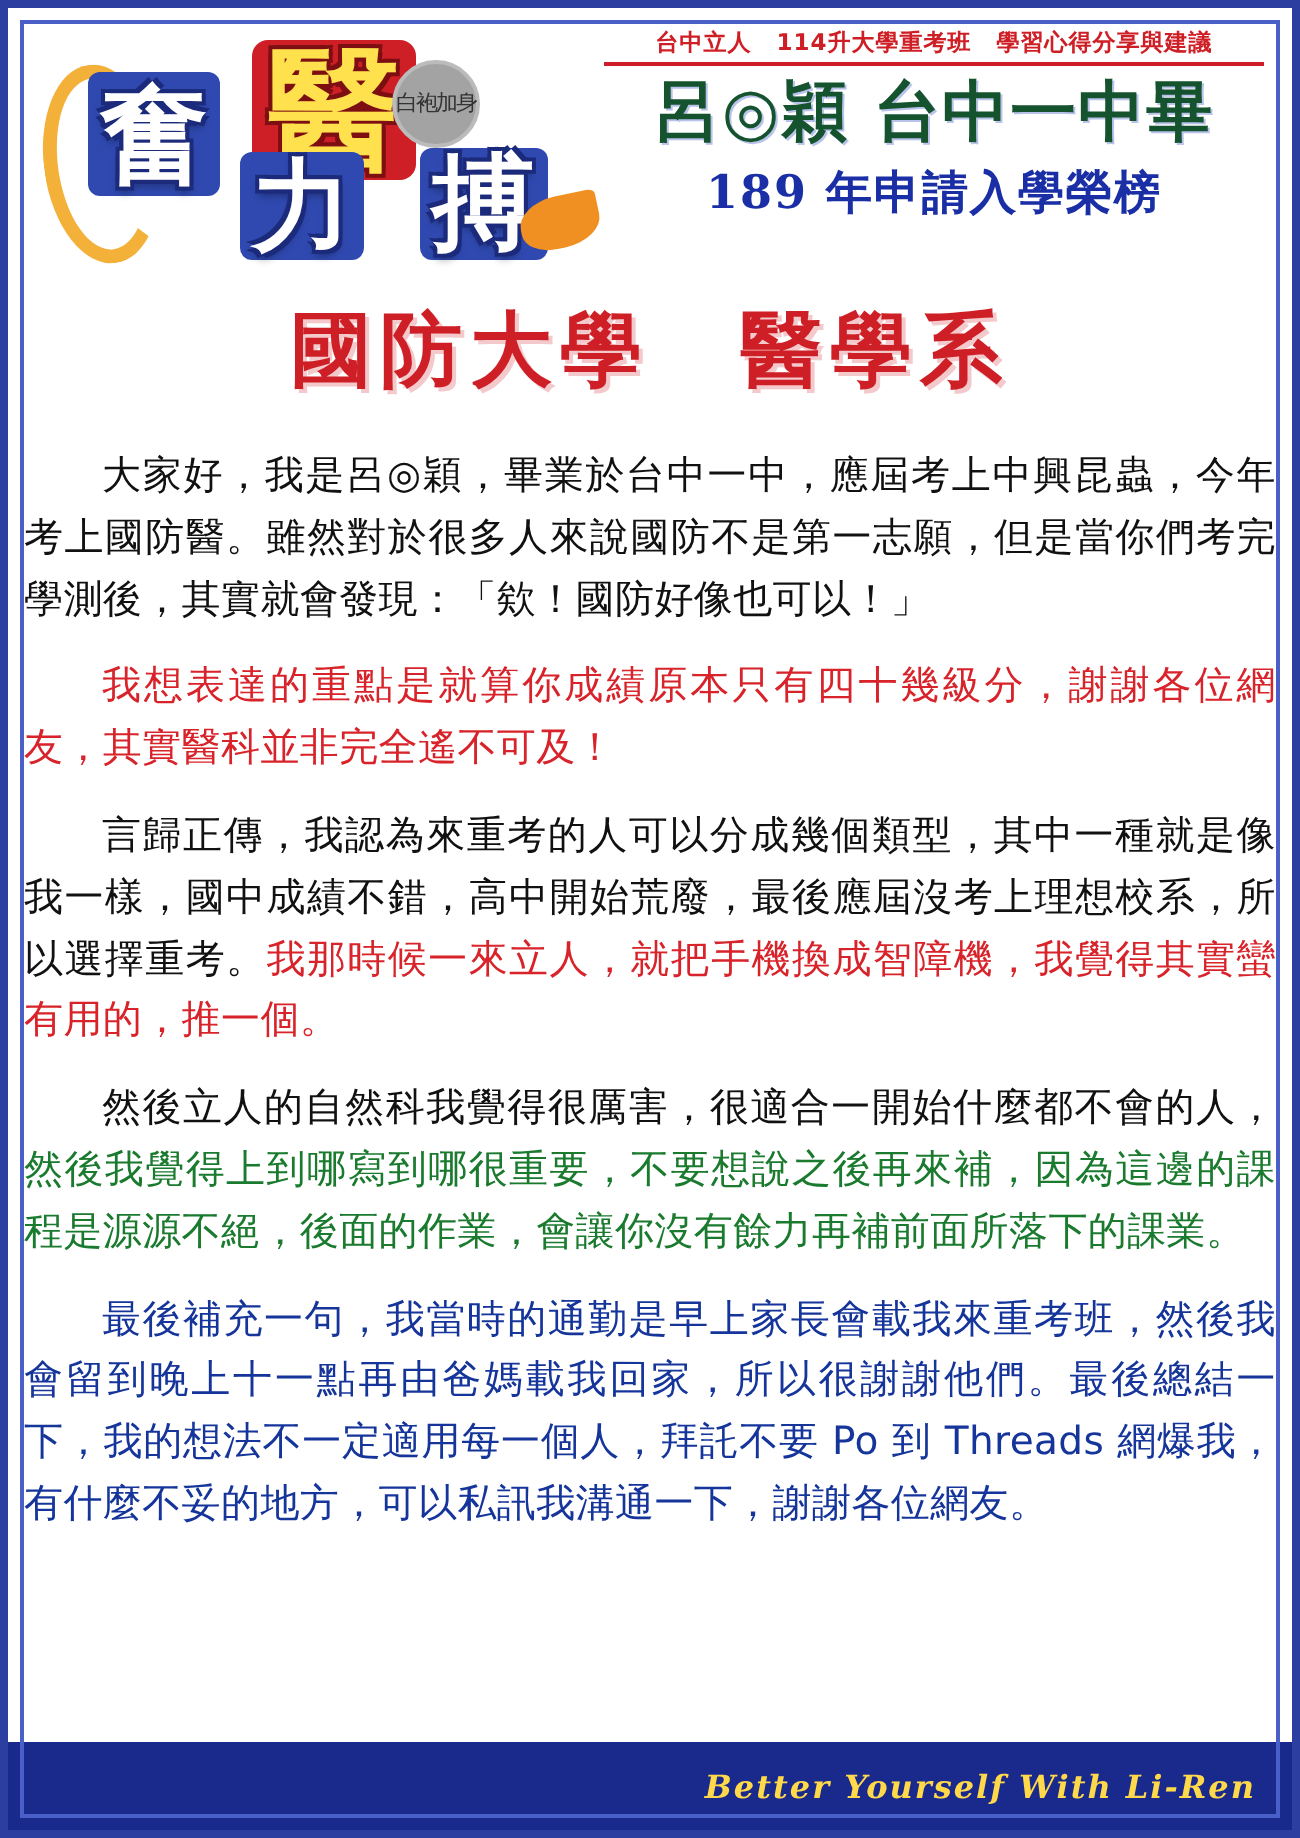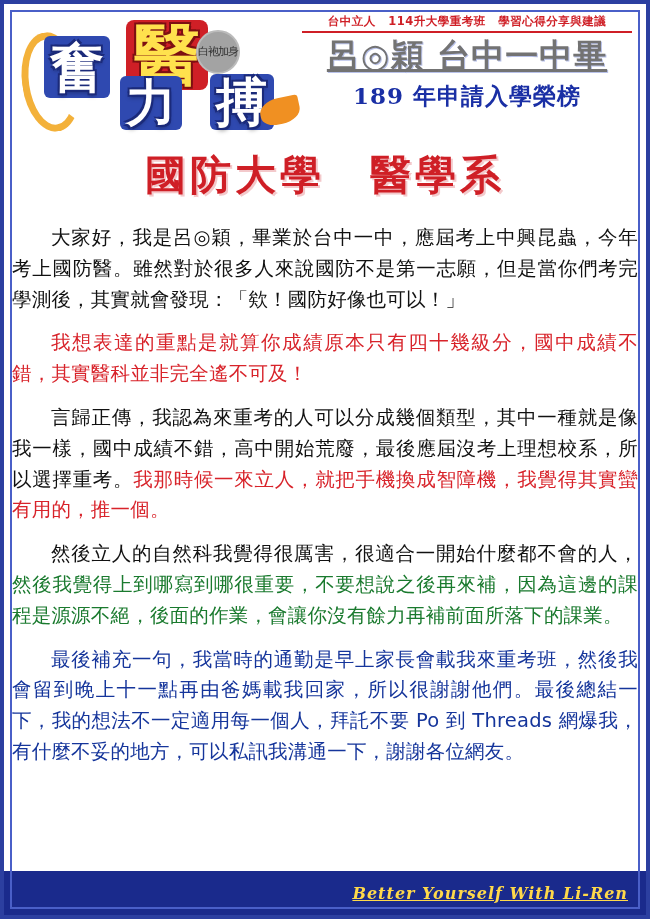--- a/index.html
+++ b/index.html
@@ -140,28 +140,27 @@
     letter-spacing: 0.5px;
     white-space: nowrap;
   }
   .kicker span { margin: 8px 4px; }
   .kicker-underline {
     height: 2px;
     background: #cf1f26;
     margin: 2px 0 4px 0;
   }
   .name-line {
-    color: #737373;
+    color: #14532d;
     font-family: "DejaVu Serif", "Liberation Serif", serif;
     font-weight: bold;
     font-size: 33px;
     letter-spacing: 1px;
     line-height: 1.15;
     text-shadow: 1px 1px 0 #b9c2ea;
-    text-decoration: underline;
   }
   .honor-line {
     color: #1a2fa5;
     font-family: "DejaVu Serif", "Liberation Serif", serif;
     font-weight: bold;
     font-size: 23px;
     letter-spacing: 1px;
     margin-top: 6px;
   }
 
@@ -210,21 +209,20 @@
     padding-right: 18px;
     box-sizing: border-box;
   }
   .footer-text {
     color: #ffd94a;
     font-family: "DejaVu Serif", "Liberation Serif", serif;
     font-style: italic;
     font-weight: bold;
     font-size: 16px;
     letter-spacing: 1px;
-    text-decoration: underline;
   }
 </style>
 </head>
 <body>
 
 <div class="poster">
 
   <div class="header">
 
     <div class="logo-block">
@@ -246,21 +244,21 @@
       <div class="kicker-underline"></div>
       <div class="name-line">呂◎穎  台中一中畢</div>
       <div class="honor-line">189 年申請入學榮榜</div>
     </div>
   </div>
 
   <div class="big-title">國防大學　醫學系</div>
 
   <div class="body-text">
       <div class="para"><span>大家好，我是呂◎穎，畢業於台中一中，應屆考上中興昆蟲，今年考上國防醫。雖然對於很多人來說國防不是第一志願，但是當你們考完學測後，其實就會發現：「欸！國防好像也可以！」</span></div>
-      <div class="para"><span class="hl-red">我想表達的重點是就算你成績原本只有四十幾級分，國中成績不錯，其實醫科並非完全遙不可及！</span></div>
+      <div class="para"><span class="hl-red">我想表達的重點是就算你成績原本只有四十幾級分，謝謝各位網友，其實醫科並非完全遙不可及！</span></div>
       <div class="para"><span>言歸正傳，我認為來重考的人可以分成幾個類型，其中一種就是像我一樣，國中成績不錯，高中開始荒廢，最後應屆沒考上理想校系，所以選擇重考。</span><span class="hl-red">我那時候一來立人，就把手機換成智障機，我覺得其實蠻有用的，推一個。</span></div>
       <div class="para"><span>然後立人的自然科我覺得很厲害，很適合一開始什麼都不會的人，</span><span class="hl-green">然後我覺得上到哪寫到哪很重要，不要想說之後再來補，因為這邊的課程是源源不絕，後面的作業，會讓你沒有餘力再補前面所落下的課業。</span></div>
       <div class="para"><span class="hl-navy">最後補充一句，我當時的通勤是早上家長會載我來重考班，然後我會留到晚上十一點再由爸媽載我回家，所以很謝謝他們。最後總結一下，我的想法不一定適用每一個人，拜託不要 Po 到 Threads 網爆我，有什麼不妥的地方，可以私訊我溝通一下，謝謝各位網友。</span></div>
     </div>
 
   <div class="footer">
     <div class="footer-text">Better  Yourself  With  Li-Ren</div>
   </div>
 
 </div>

